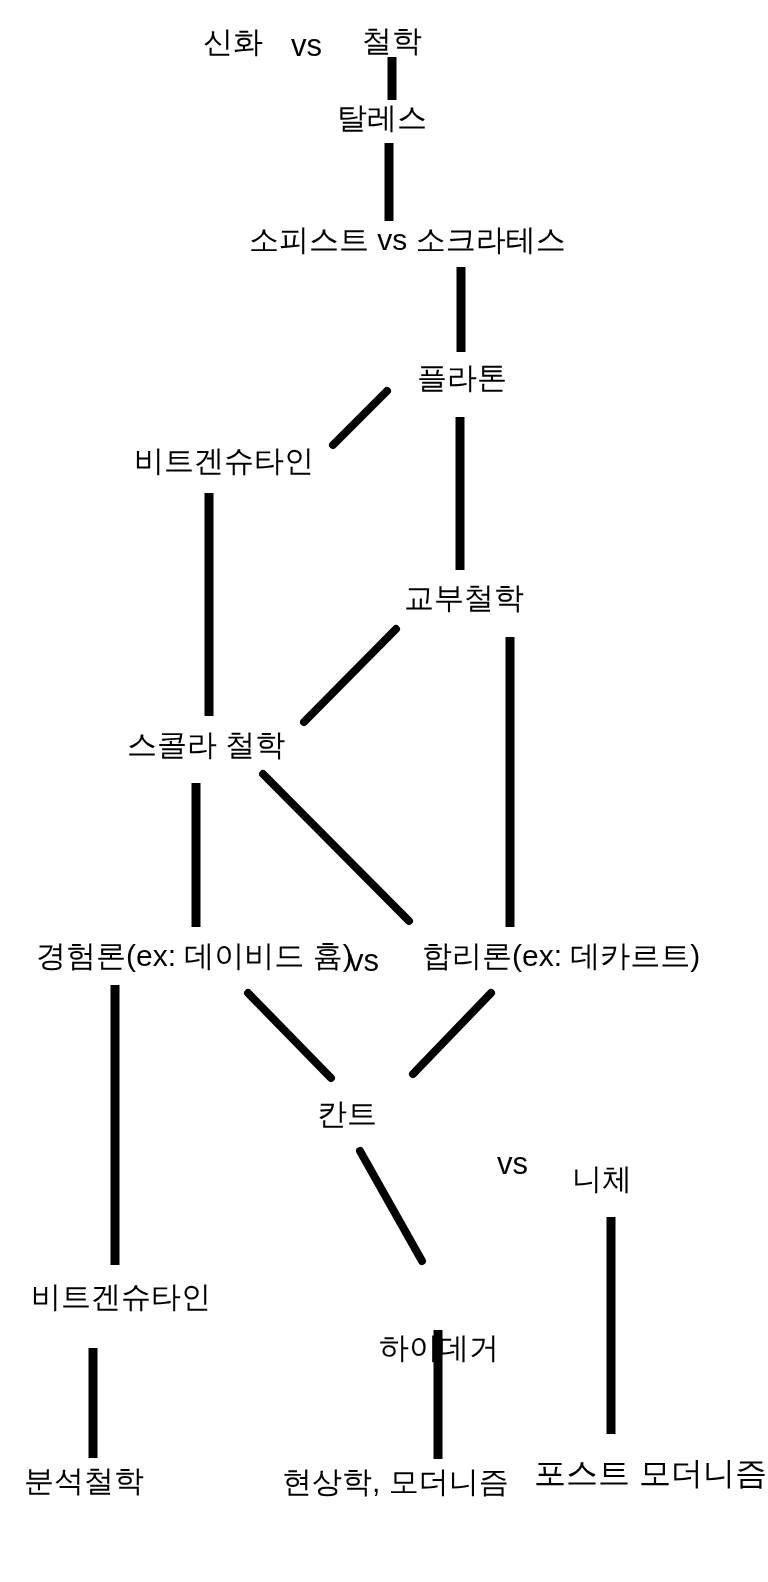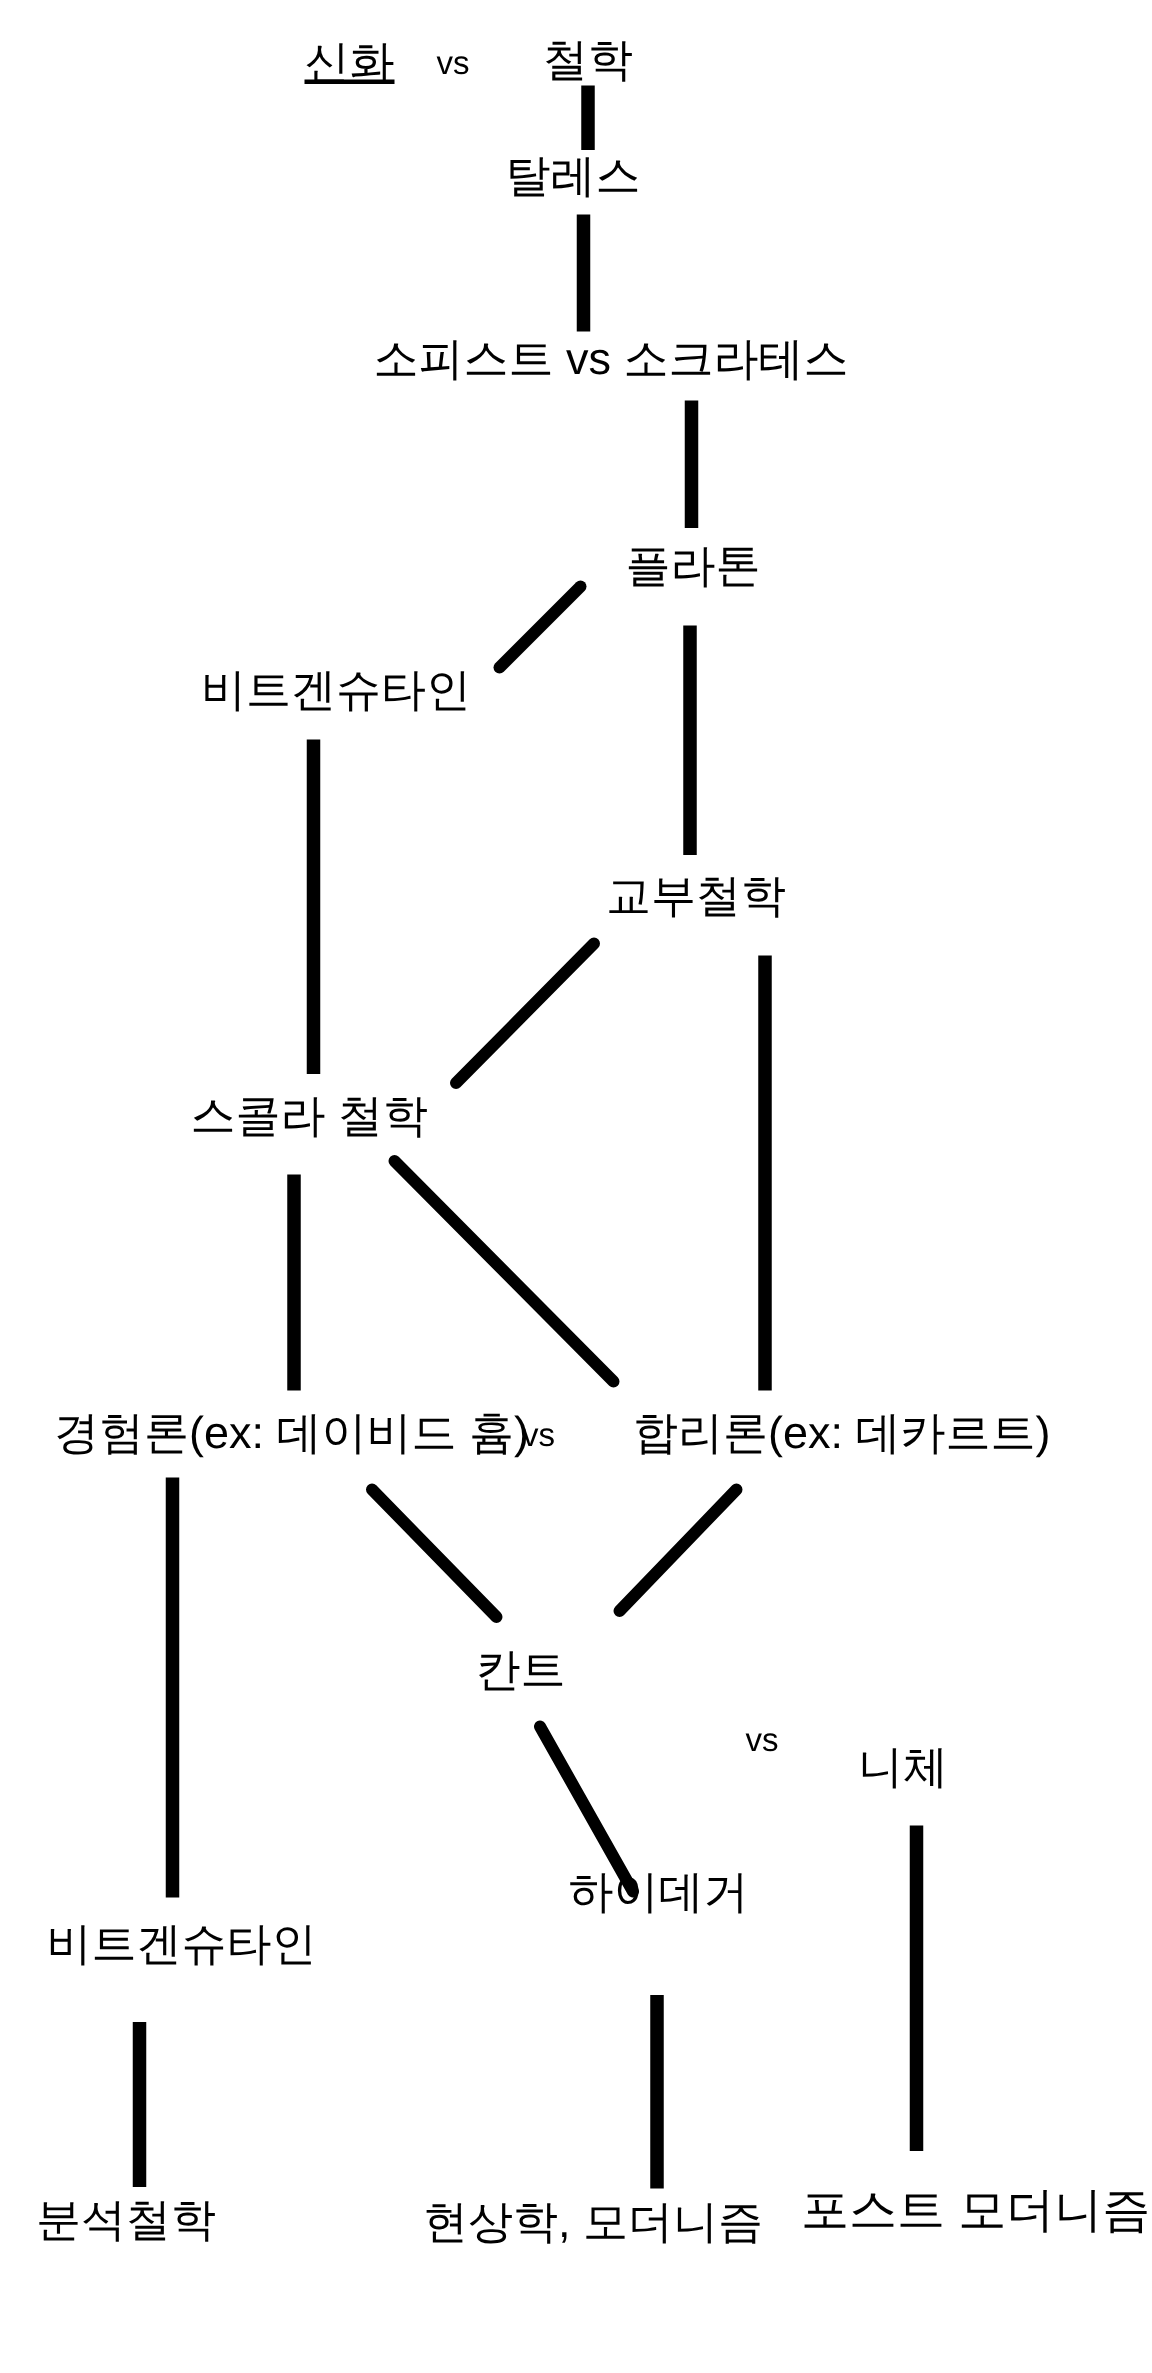--- a/index.html
+++ b/index.html
@@ -24,21 +24,21 @@
   }
   .node {
     position: absolute;
     color: #000000;
     font-size: 30px;
     line-height: 1.05;
     white-space: nowrap;
     letter-spacing: 0px;
   }
   .node.small {
-    font-size: 22px;
+    font-size: 31px;
   }
   .node.big {
     font-size: 32px;
   }
 </style>
 </head>
 <body>
 
 <div id="canvas">
 
@@ -55,34 +55,34 @@
     <line x1="263" y1="774" x2="409" y2="921" stroke="#000" stroke-width="8" stroke-linecap="round"></line>
     <line x1="115" y1="985" x2="115" y2="1265" stroke="#000" stroke-width="9" stroke-linecap="butt"></line>
     <line x1="248" y1="993" x2="331" y2="1078" stroke="#000" stroke-width="8" stroke-linecap="round"></line>
     <line x1="491" y1="993" x2="413" y2="1074" stroke="#000" stroke-width="8" stroke-linecap="round"></line>
     <line x1="360" y1="1151" x2="422" y2="1261" stroke="#000" stroke-width="8" stroke-linecap="round"></line>
     <line x1="611" y1="1217" x2="611" y2="1434" stroke="#000" stroke-width="9" stroke-linecap="butt"></line>
     <line x1="438" y1="1330" x2="438" y2="1459" stroke="#000" stroke-width="9" stroke-linecap="butt"></line>
     <line x1="93" y1="1348" x2="93" y2="1458" stroke="#000" stroke-width="9" stroke-linecap="butt"></line>
   </svg>
 
-  <div class="node" style="left:203px; top:26px;text-decoration:underline;">신화</div>
+  <div class="node" style="left:203px; top:26px;">신화</div>
   <div class="node small" style="left:291px; top:30px;">vs</div>
   <div class="node" style="left:362px; top:25px;">철학</div>
   <div class="node" style="left:337px; top:102px;">탈레스</div>
   <div class="node" style="left:249px; top:224px;">소피스트 vs 소크라테스</div>
   <div class="node" style="left:404px; top:362px;margin-left:13px;">플라톤</div>
   <div class="node" style="left:134px; top:445px;">비트겐슈타인</div>
   <div class="node" style="left:404px; top:585px;font-family:Liberation Mono, monospace;">교부철학</div>
   <div class="node" style="left:127px; top:729px;text-align:center;">스콜라 철학</div>
   <div class="node" style="left:36px;  top:940px;">경험론(ex: 데이비드 흄)</div>
   <div class="node small" style="left:348px; top:945px;">vs</div>
   <div class="node" style="left:422px; top:940px;">합리론(ex: 데카르트)</div>
   <div class="node" style="left:317px; top:1098px;">칸트</div>
   <div class="node small" style="left:497px; top:1148px;">vs</div>
   <div class="node" style="left:572px; top:1163px;">니체</div>
   <div class="node" style="left:31px;  top:1281px;">비트겐슈타인</div>
-  <div class="node" style="left:379px; top:1246px;">하이데거</div>
+  <div class="node" style="left:379px; top:1332px;">하이데거</div>
   <div class="node" style="left:24px;  top:1465px;">분석철학</div>
   <div class="node" style="left:282px; top:1466px;">현상학, 모더니즘</div>
   <div class="node big" style="left:534px; top:1457px;">포스트 모더니즘</div>
 
 </div>
 
 </body></html>

